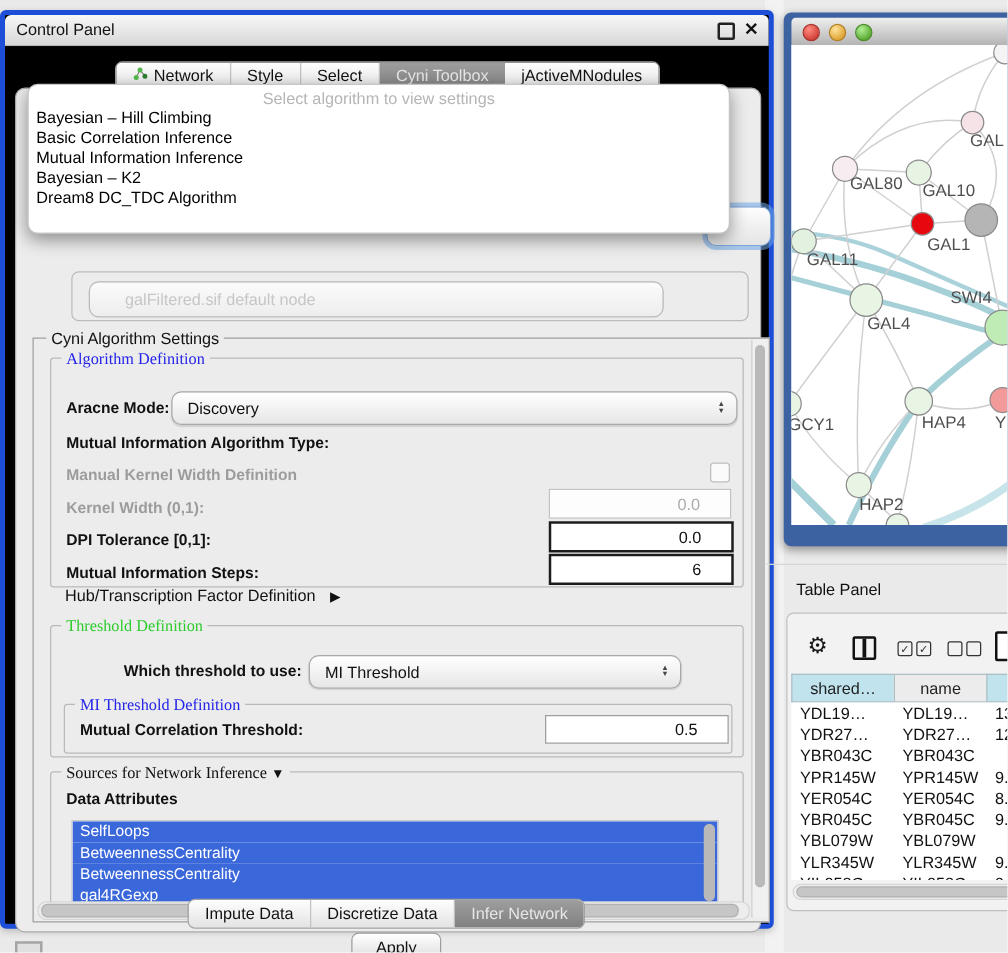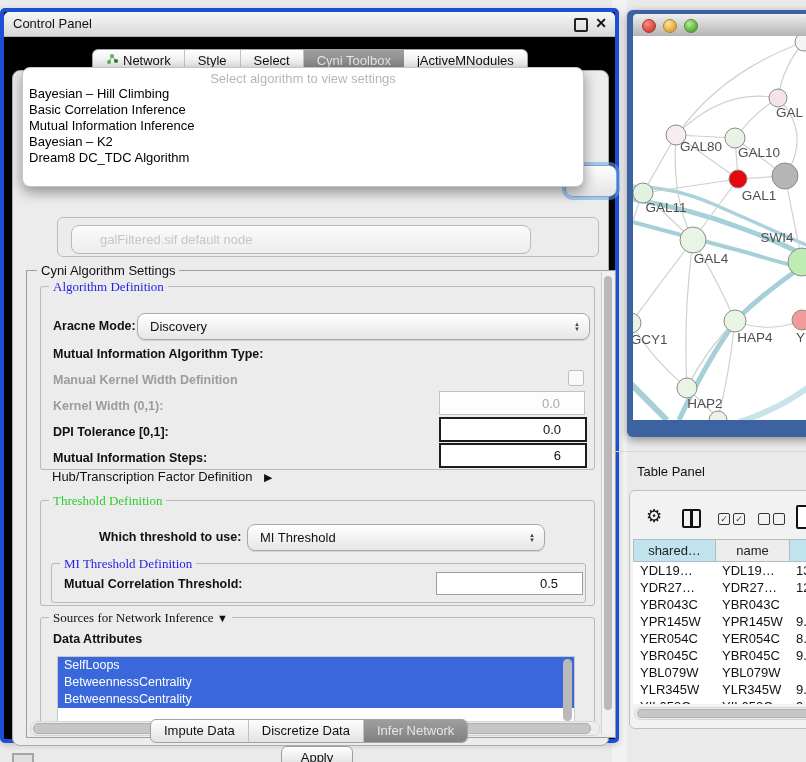--- a/index.html
+++ b/index.html
@@ -200,20 +200,21 @@
           <span class="group-title t-black">
             <span>Sources for Network Inference</span>
             <span class="arrow">▼</span>
           </span>
           <span class="lbl b" style="left:12px;top:14px;">Data Attributes</span>
           <div class="attr-list" style="left:16px;top:38px;width:516px;height:68px;">
             <div id="attr-items">
                 <div class="attr-item">SelfLoops</div>
                 <div class="attr-item">BetweennessCentrality</div>
                 <div class="attr-item">BetweennessCentrality</div>
+                <div class="attr-item">gal4RGexp</div>
               </div>
             <div class="list-vsb"></div>
           </div>
         </div>
 
         <div class="hsb" style="left:3px;top:450px;width:568px;height:13px;">
           <div class="hsb-thumb" style="width:556px;"></div>
         </div>
         <div class="vsb">
           <div class="vsb-thumb"></div>

